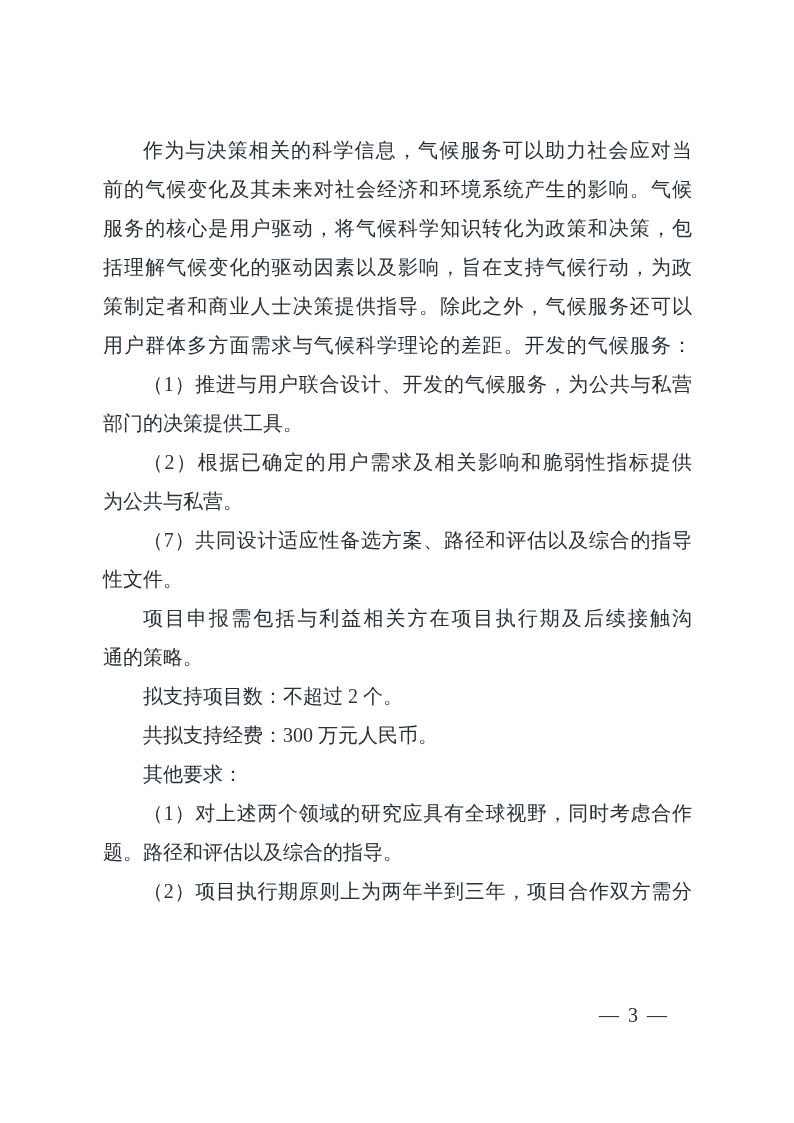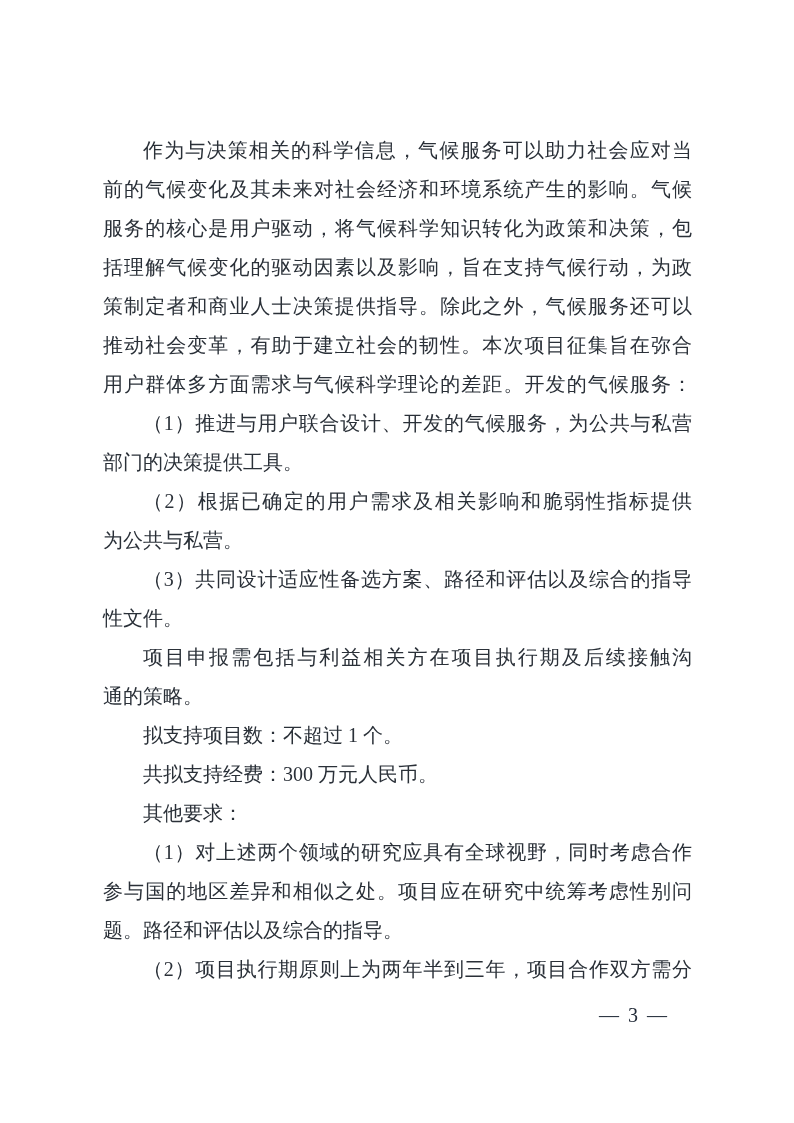--- a/index.html
+++ b/index.html
@@ -43,32 +43,30 @@
 </head>
 <body>
 
 <div class="page" style="background: rgb(255, 255, 255);">
   <div class="text-block" style="color: rgb(42, 48, 56);">
       <div class="line indent stretch">作为与决策相关的科学信息，气候服务可以助力社会应对当</div>
       <div class="line stretch">前的气候变化及其未来对社会经济和环境系统产生的影响。气候</div>
       <div class="line stretch">服务的核心是用户驱动，将气候科学知识转化为政策和决策，包</div>
       <div class="line stretch">括理解气候变化的驱动因素以及影响，旨在支持气候行动，为政</div>
       <div class="line stretch">策制定者和商业人士决策提供指导。除此之外，气候服务还可以</div>
-      <div class="line stretch">推动社会变革，有助于建立社会的韧性。本次项目征集旨在弥合</div>
       <div class="line stretch">用户群体多方面需求与气候科学理论的差距。开发的气候服务：</div>
       <div class="line indent stretch">（1）推进与用户联合设计、开发的气候服务，为公共与私营</div>
       <div class="line">部门的决策提供工具。</div>
       <div class="line indent stretch">（2）根据已确定的用户需求及相关影响和脆弱性指标提供</div>
       <div class="line">为公共与私营。</div>
-      <div class="line indent stretch">（3）共同设计适应性备选方案、路径和评估以及综合的指导</div>
+      <div class="line indent stretch">（7）共同设计适应性备选方案、路径和评估以及综合的指导</div>
       <div class="line">性文件。</div>
       <div class="line indent stretch">项目申报需包括与利益相关方在项目执行期及后续接触沟</div>
       <div class="line">通的策略。</div>
-      <div class="line indent">拟支持项目数：不超过 1 个。</div>
+      <div class="line indent">拟支持项目数：不超过 2 个。</div>
       <div class="line indent">共拟支持经费：300 万元人民币。</div>
       <div class="line indent">其他要求：</div>
       <div class="line indent stretch">（1）对上述两个领域的研究应具有全球视野，同时考虑合作</div>
-      <div class="line stretch">参与国的地区差异和相似之处。项目应在研究中统筹考虑性别问</div>
       <div class="line">题。路径和评估以及综合的指导。</div>
       <div class="line indent stretch">（2）项目执行期原则上为两年半到三年，项目合作双方需分</div>
     </div>
   <div class="footer" style="color: rgb(34, 43, 56);">— 3 —</div>
 </div>
 
 </body></html>

